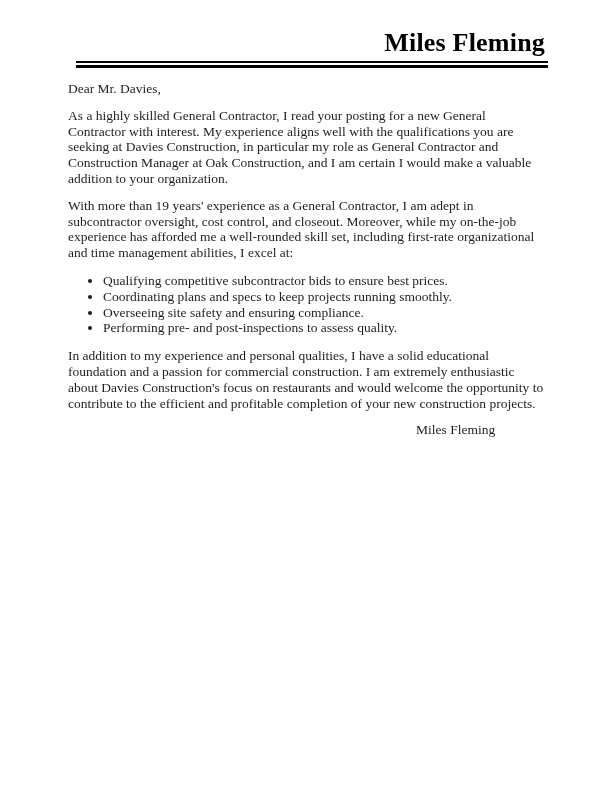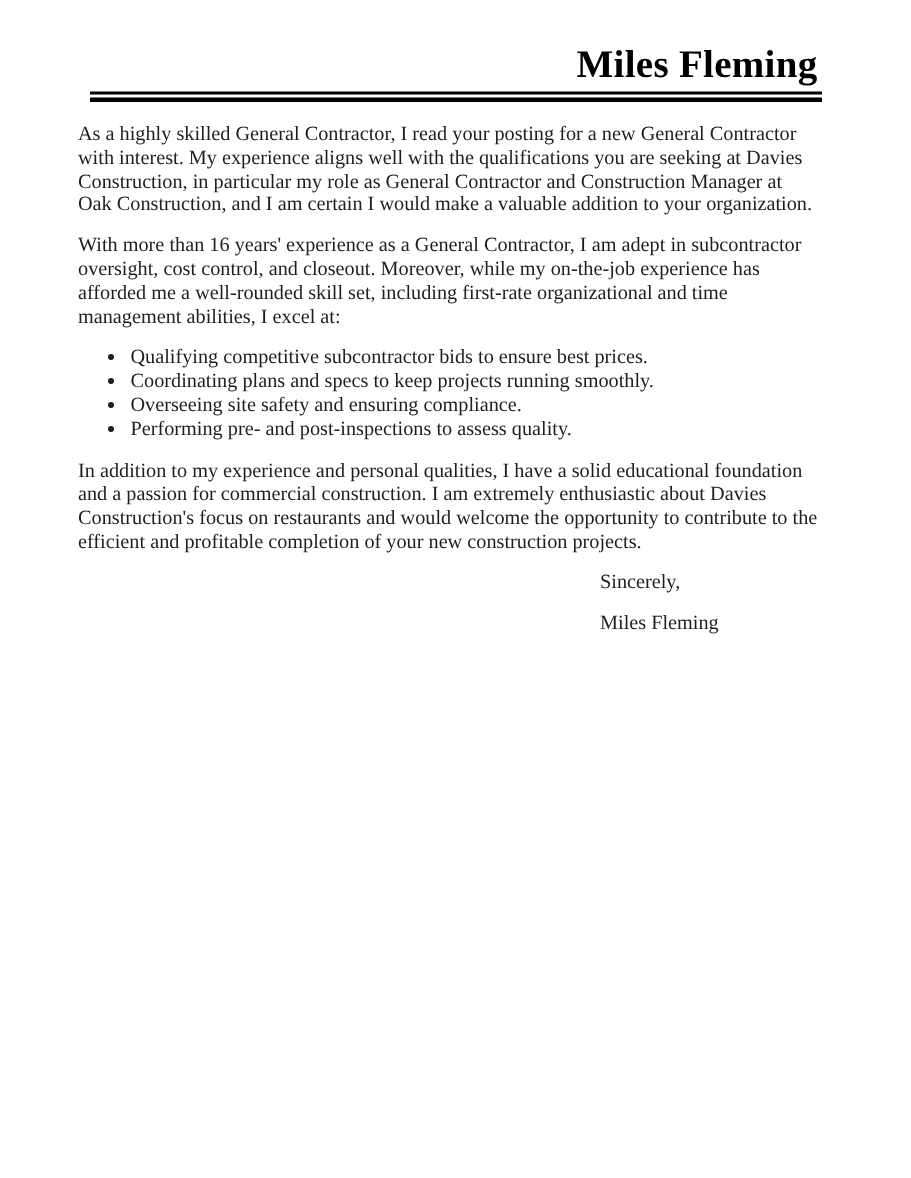--- a/index.html
+++ b/index.html
@@ -6,21 +6,21 @@
     margin: 0;
     padding: 0;
     background: #ffffff;
   }
   .page {
     position: relative;
     width: 607px;
     height: 567px;
     background: #ffffff;
     box-sizing: border-box;
-    padding: 28px 62px 40px 52px;
+    padding: 28px 62px 40px 68px;
     font-family: "Liberation Serif", "DejaVu Serif", serif;
     color: #1e1e1e;
     overflow: hidden;
   }
   .header { text-align: right; }
   .header .name {
     font-size: 26px;
     line-height: 30px;
     font-weight: bold;
     color: #000000;
@@ -76,36 +76,36 @@
 
 <div class="page">
 
   <div class="header">
     <div class="name">Miles Fleming</div>
     <div class="double-rule"></div>
   </div>
 
   <div class="body-text">
 
+    <p class="salutation">Dear Mr. Davies,</p>
 
     <p>As a highly skilled General Contractor, I read your posting for a new General Contractor with interest. My experience aligns well with the qualifications you are seeking at Davies Construction, in particular my role as General Contractor and Construction Manager at Oak Construction, and I am certain I would make a valuable addition to your organization.</p>
 
-    <p>With more than 16 years' experience as a General Contractor, I am adept in subcontractor oversight, cost control, and closeout. Moreover, while my on-the-job experience has afforded me a well-rounded skill set, including first-rate organizational and time management abilities, I excel at:</p>
+    <p>With more than 19 years' experience as a General Contractor, I am adept in subcontractor oversight, cost control, and closeout. Moreover, while my on-the-job experience has afforded me a well-rounded skill set, including first-rate organizational and time management abilities, I excel at:</p>
 
     <ul class="qualifications">
       <li>Qualifying competitive subcontractor bids to ensure best prices.</li>
       <li>Coordinating plans and specs to keep projects running smoothly.</li>
       <li>Overseeing site safety and ensuring compliance.</li>
       <li>Performing pre- and post-inspections to assess quality.</li>
     </ul>
 
     <p>In addition to my experience and personal qualities, I have a solid educational foundation and a passion for commercial construction. I am extremely enthusiastic about Davies Construction's focus on restaurants and would welcome the opportunity to contribute to the efficient and profitable completion of your new construction projects.</p>
 
 
 
     <div class="closing-block">
-      <p class="valediction">Sincerely,</p>
       <p class="signature">Miles Fleming</p>
     </div>
 
   </div>
 
 </div>
 
 </body></html>

